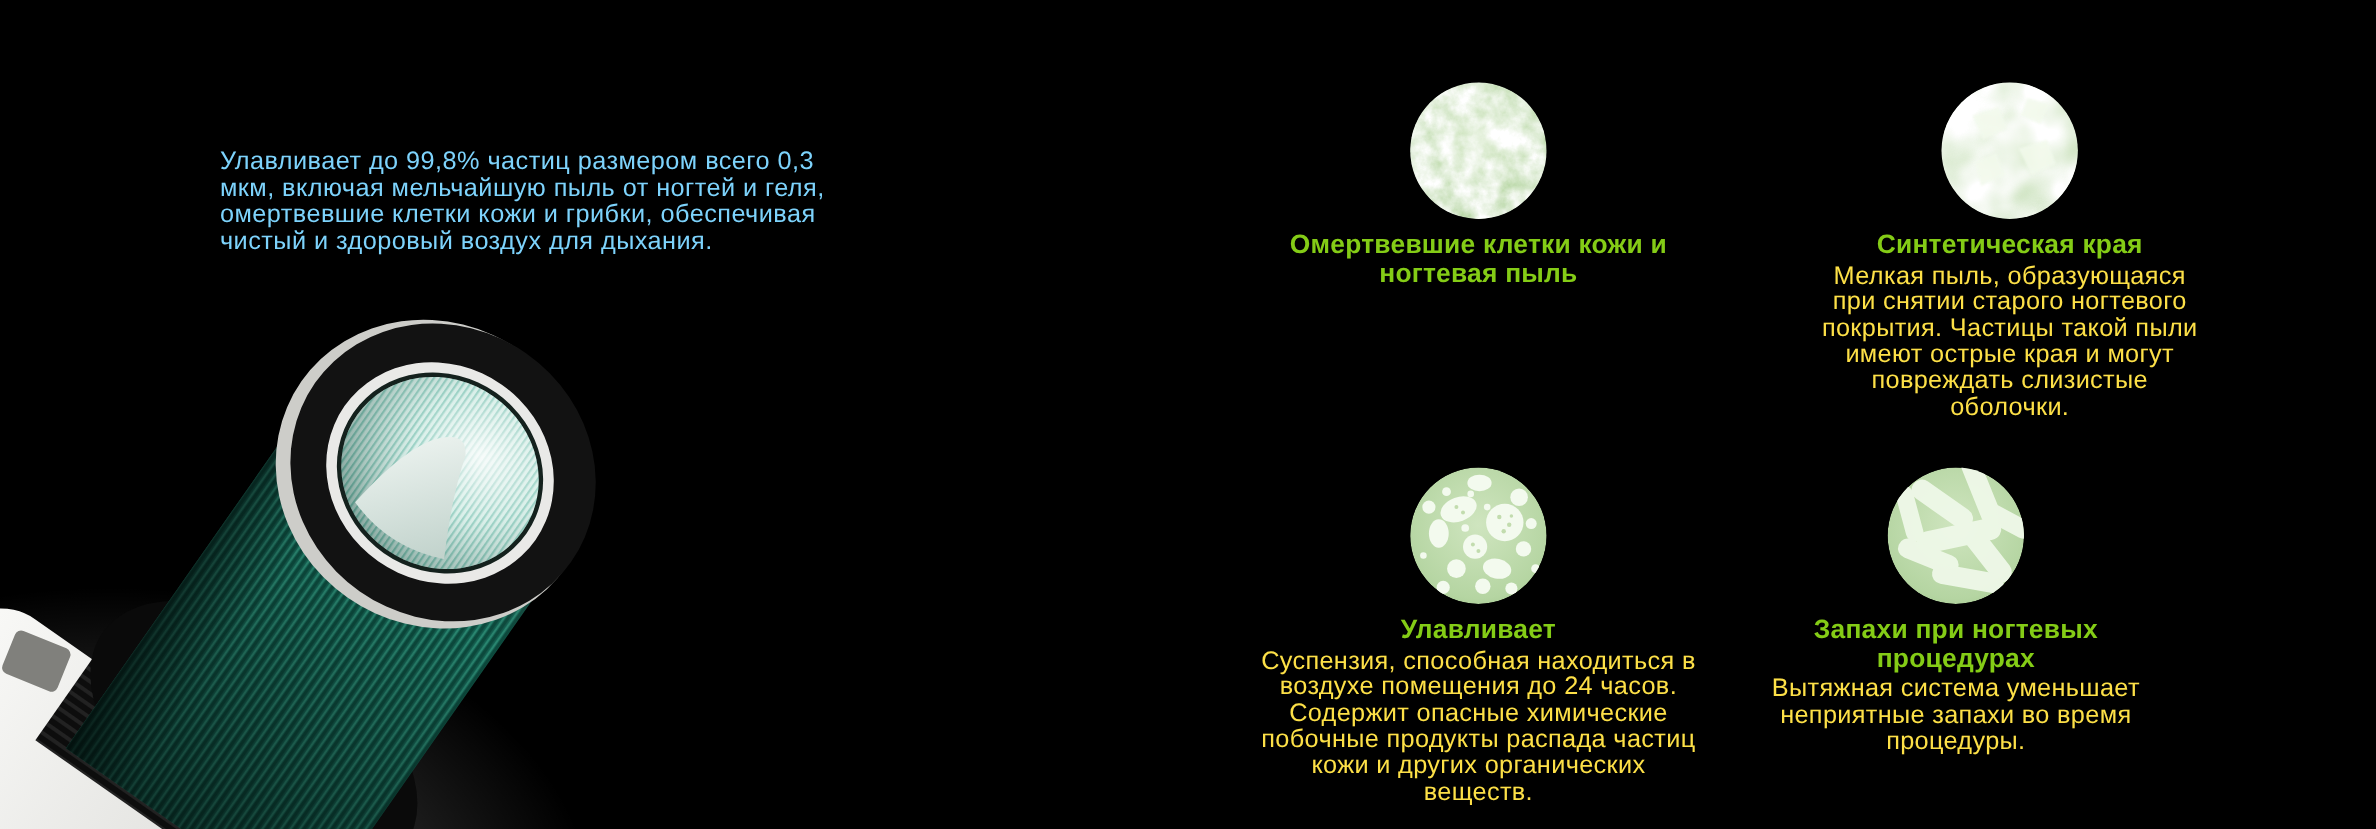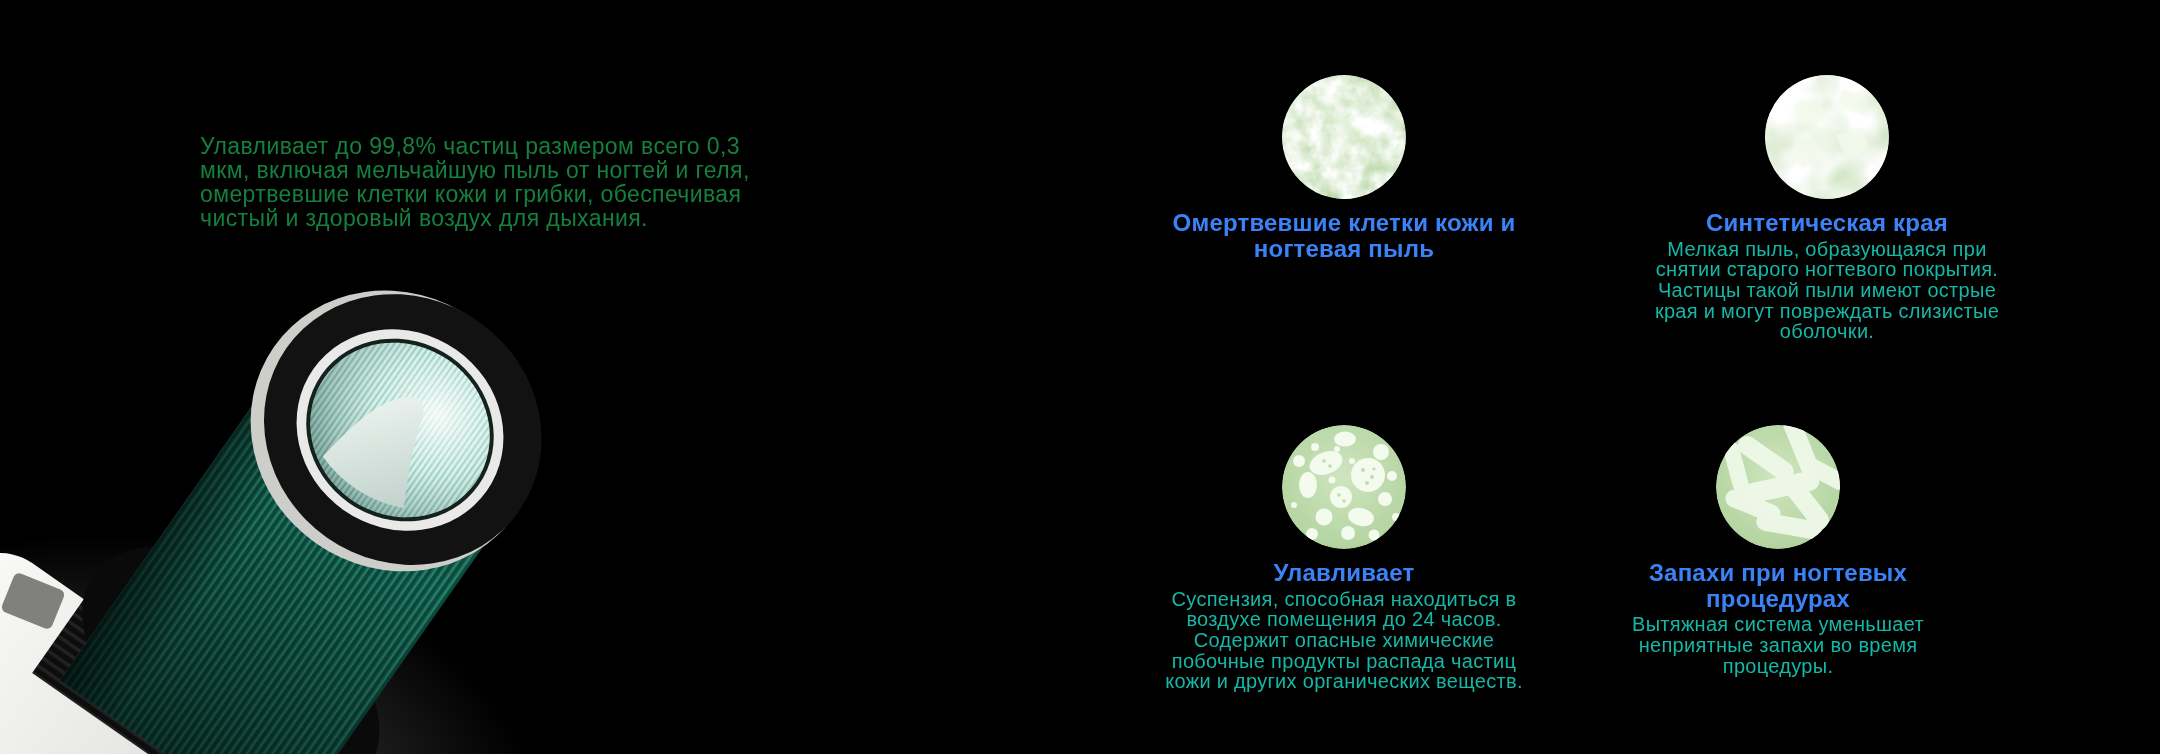--- a/index.html
+++ b/index.html
@@ -16,35 +16,35 @@
     pointer-events:none;z-index:0;
   }
   .product{position:absolute;left:0;top:280px;width:620px;height:474px;z-index:1;}
   .intro{position:absolute;left:200px;top:134px;width:660px;z-index:2;}
   .intro h1{
     font-size:38px;font-weight:700;line-height:1.2;margin:0 0 14px 0;
     white-space:nowrap;letter-spacing:.2px;color:#fff;
   }
   .intro .lead{
     width:560px;font-size:23px;line-height:1.05;letter-spacing:.4px;
-    margin:0;color:#15803d;
+    margin:0;color:#7dd3fc;
   }
   .feature{position:absolute;width:480px;text-align:center;z-index:2;}
   .pos-f1{left:1104px;top:75px;}
   .pos-f2{left:1587px;top:75px;}
   .pos-f3{left:1104px;top:425px;}
   .pos-f4{left:1538px;top:425px;}
   .feature .icon-wrap{width:124px;height:124px;margin:0 auto;}
   .feature h3{
     font-size:24px;font-weight:700;line-height:1.07;letter-spacing:.2px;
-    margin:11px auto 3px auto;max-width:380px;color:#3b82f6;
+    margin:11px auto 3px auto;max-width:380px;color:#84cc16;
   }
   .feature p{
-    font-size:20px;line-height:1.035;letter-spacing:.3px;
-    margin:0 auto;color:#14b8a6;
+    font-size:23px;line-height:1.035;letter-spacing:.3px;
+    margin:0 auto;color:#fde047;
   }
   .bw1{max-width:385px;}
   .bw2{max-width:345px;}
   .bw3{max-width:395px;text-align:center;}
   .bw4{max-width:345px;}
 </style>
 </head>
 <body>
 
 <div class="bg-glow"></div>

